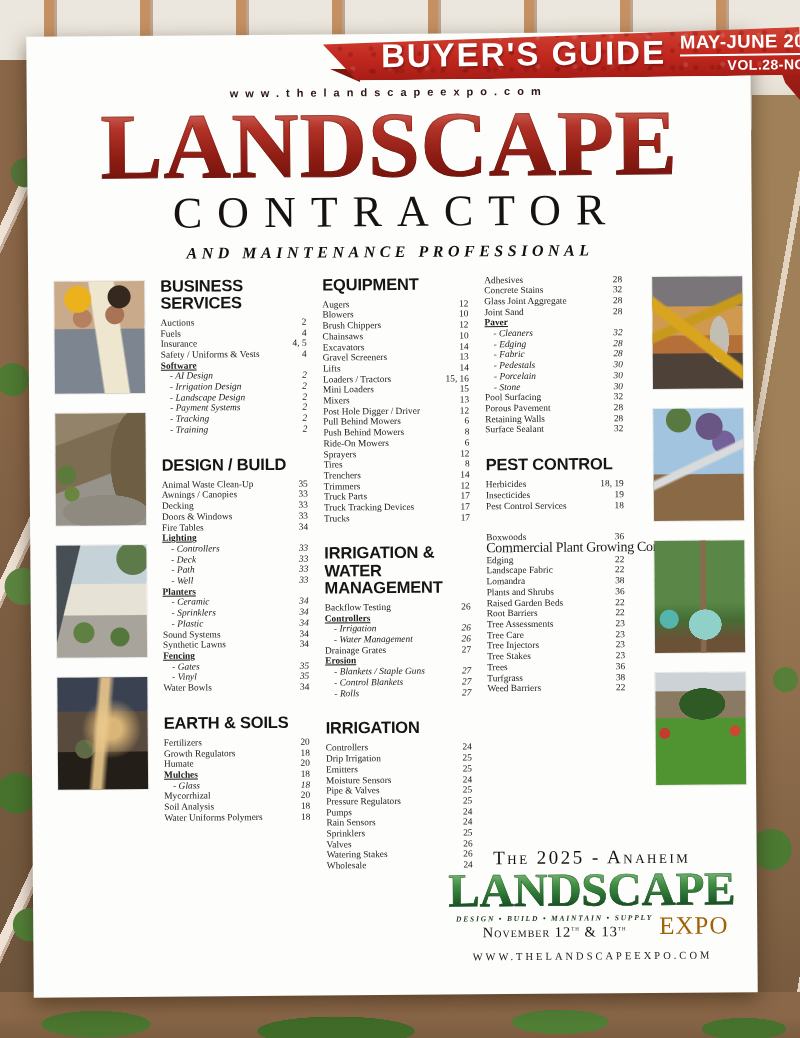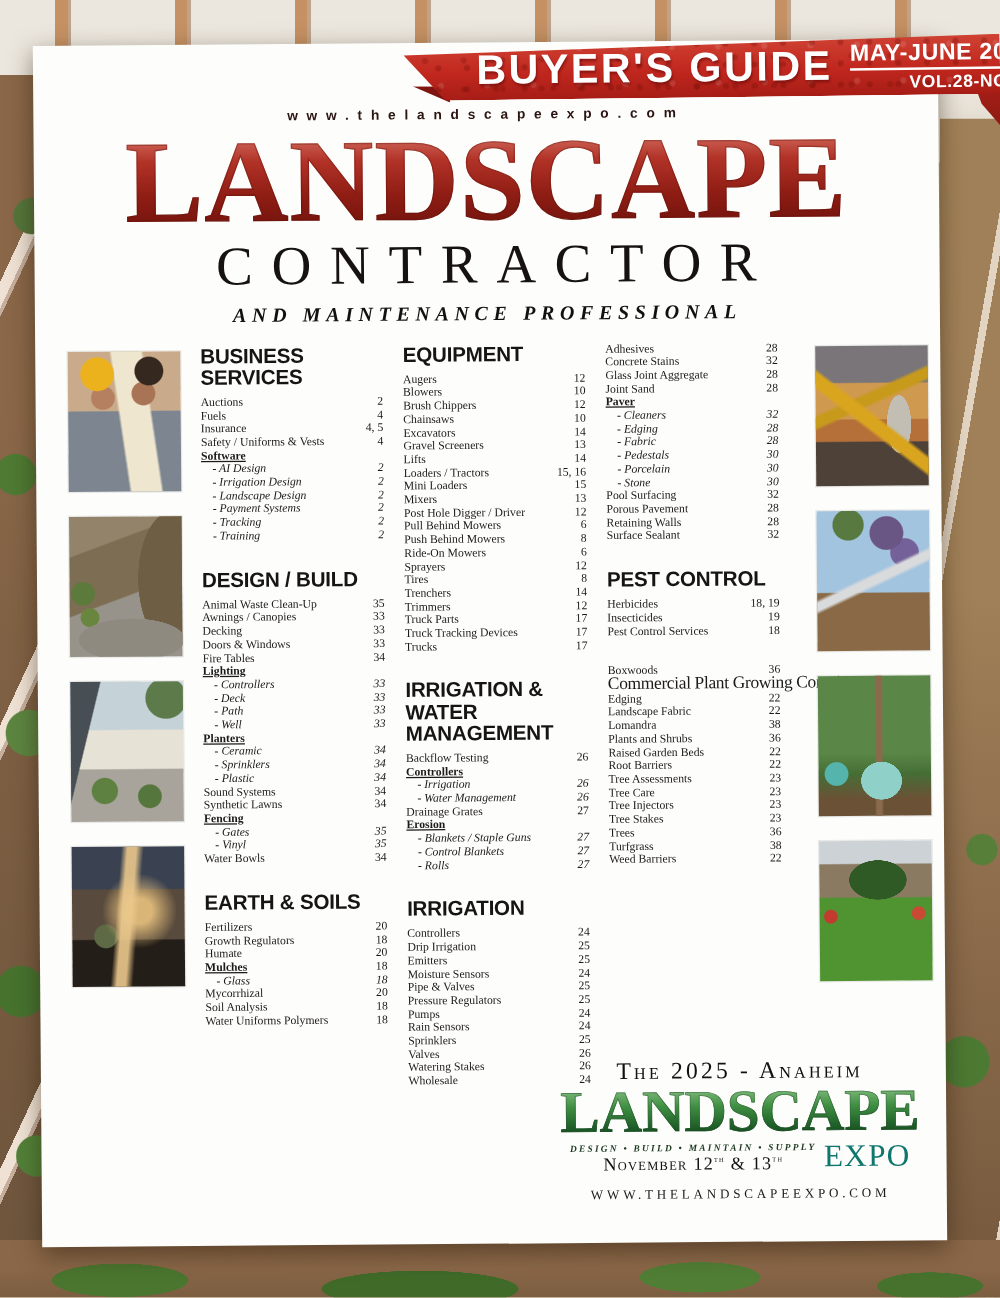--- a/index.html
+++ b/index.html
@@ -147,21 +147,21 @@
     -webkit-background-clip:text;background-clip:text;color:transparent;
     -webkit-text-stroke:.6px rgba(18,60,25,.5);
   }
   .expo-row{display:flex;align-items:flex-end;justify-content:center;margin-top:1px;}
   .expo-left{}
   .expo-tagline{
     font-style:italic;font-weight:bold;font-size:7.5px;letter-spacing:1.8px;color:#1d3a20;
   }
   .expo-dates{font-variant:small-caps;font-size:14.5px;letter-spacing:1px;color:#111;margin-top:1px;}
   .expo-dates sup{font-size:7px;margin-top:25px;}
-  .expo-suffix{font-size:25px;letter-spacing:1px;margin-left:6px;color:#0f766e;}
+  .expo-suffix{font-size:25px;letter-spacing:1px;margin-left:6px;color:#a16207;}
   .expo-site{font-size:10.5px;letter-spacing:3px;margin-top:10px;color:#1b1b1b;}
   
   .ph-workers-reviewing-tablet{background:
     radial-gradient(circle at 26% 16%, #ecb21e 0 13px, rgba(236,178,30,0) 14px),
     radial-gradient(circle at 72% 14%, #35291f 0 11px, rgba(0,0,0,0) 12px),
     radial-gradient(circle at 31% 33%, #b5805f 0 9px, rgba(0,0,0,0) 10px),
     radial-gradient(circle at 67% 30%, #a97455 0 9px, rgba(0,0,0,0) 10px),
     linear-gradient(82deg, rgba(0,0,0,0) 46%, #efe6cf 48% 70%, rgba(0,0,0,0) 72%),
     linear-gradient(180deg, #c9aa8a 0 42%, #7c8590 43% 100%);}
   .ph-paver-path-construction{background:

